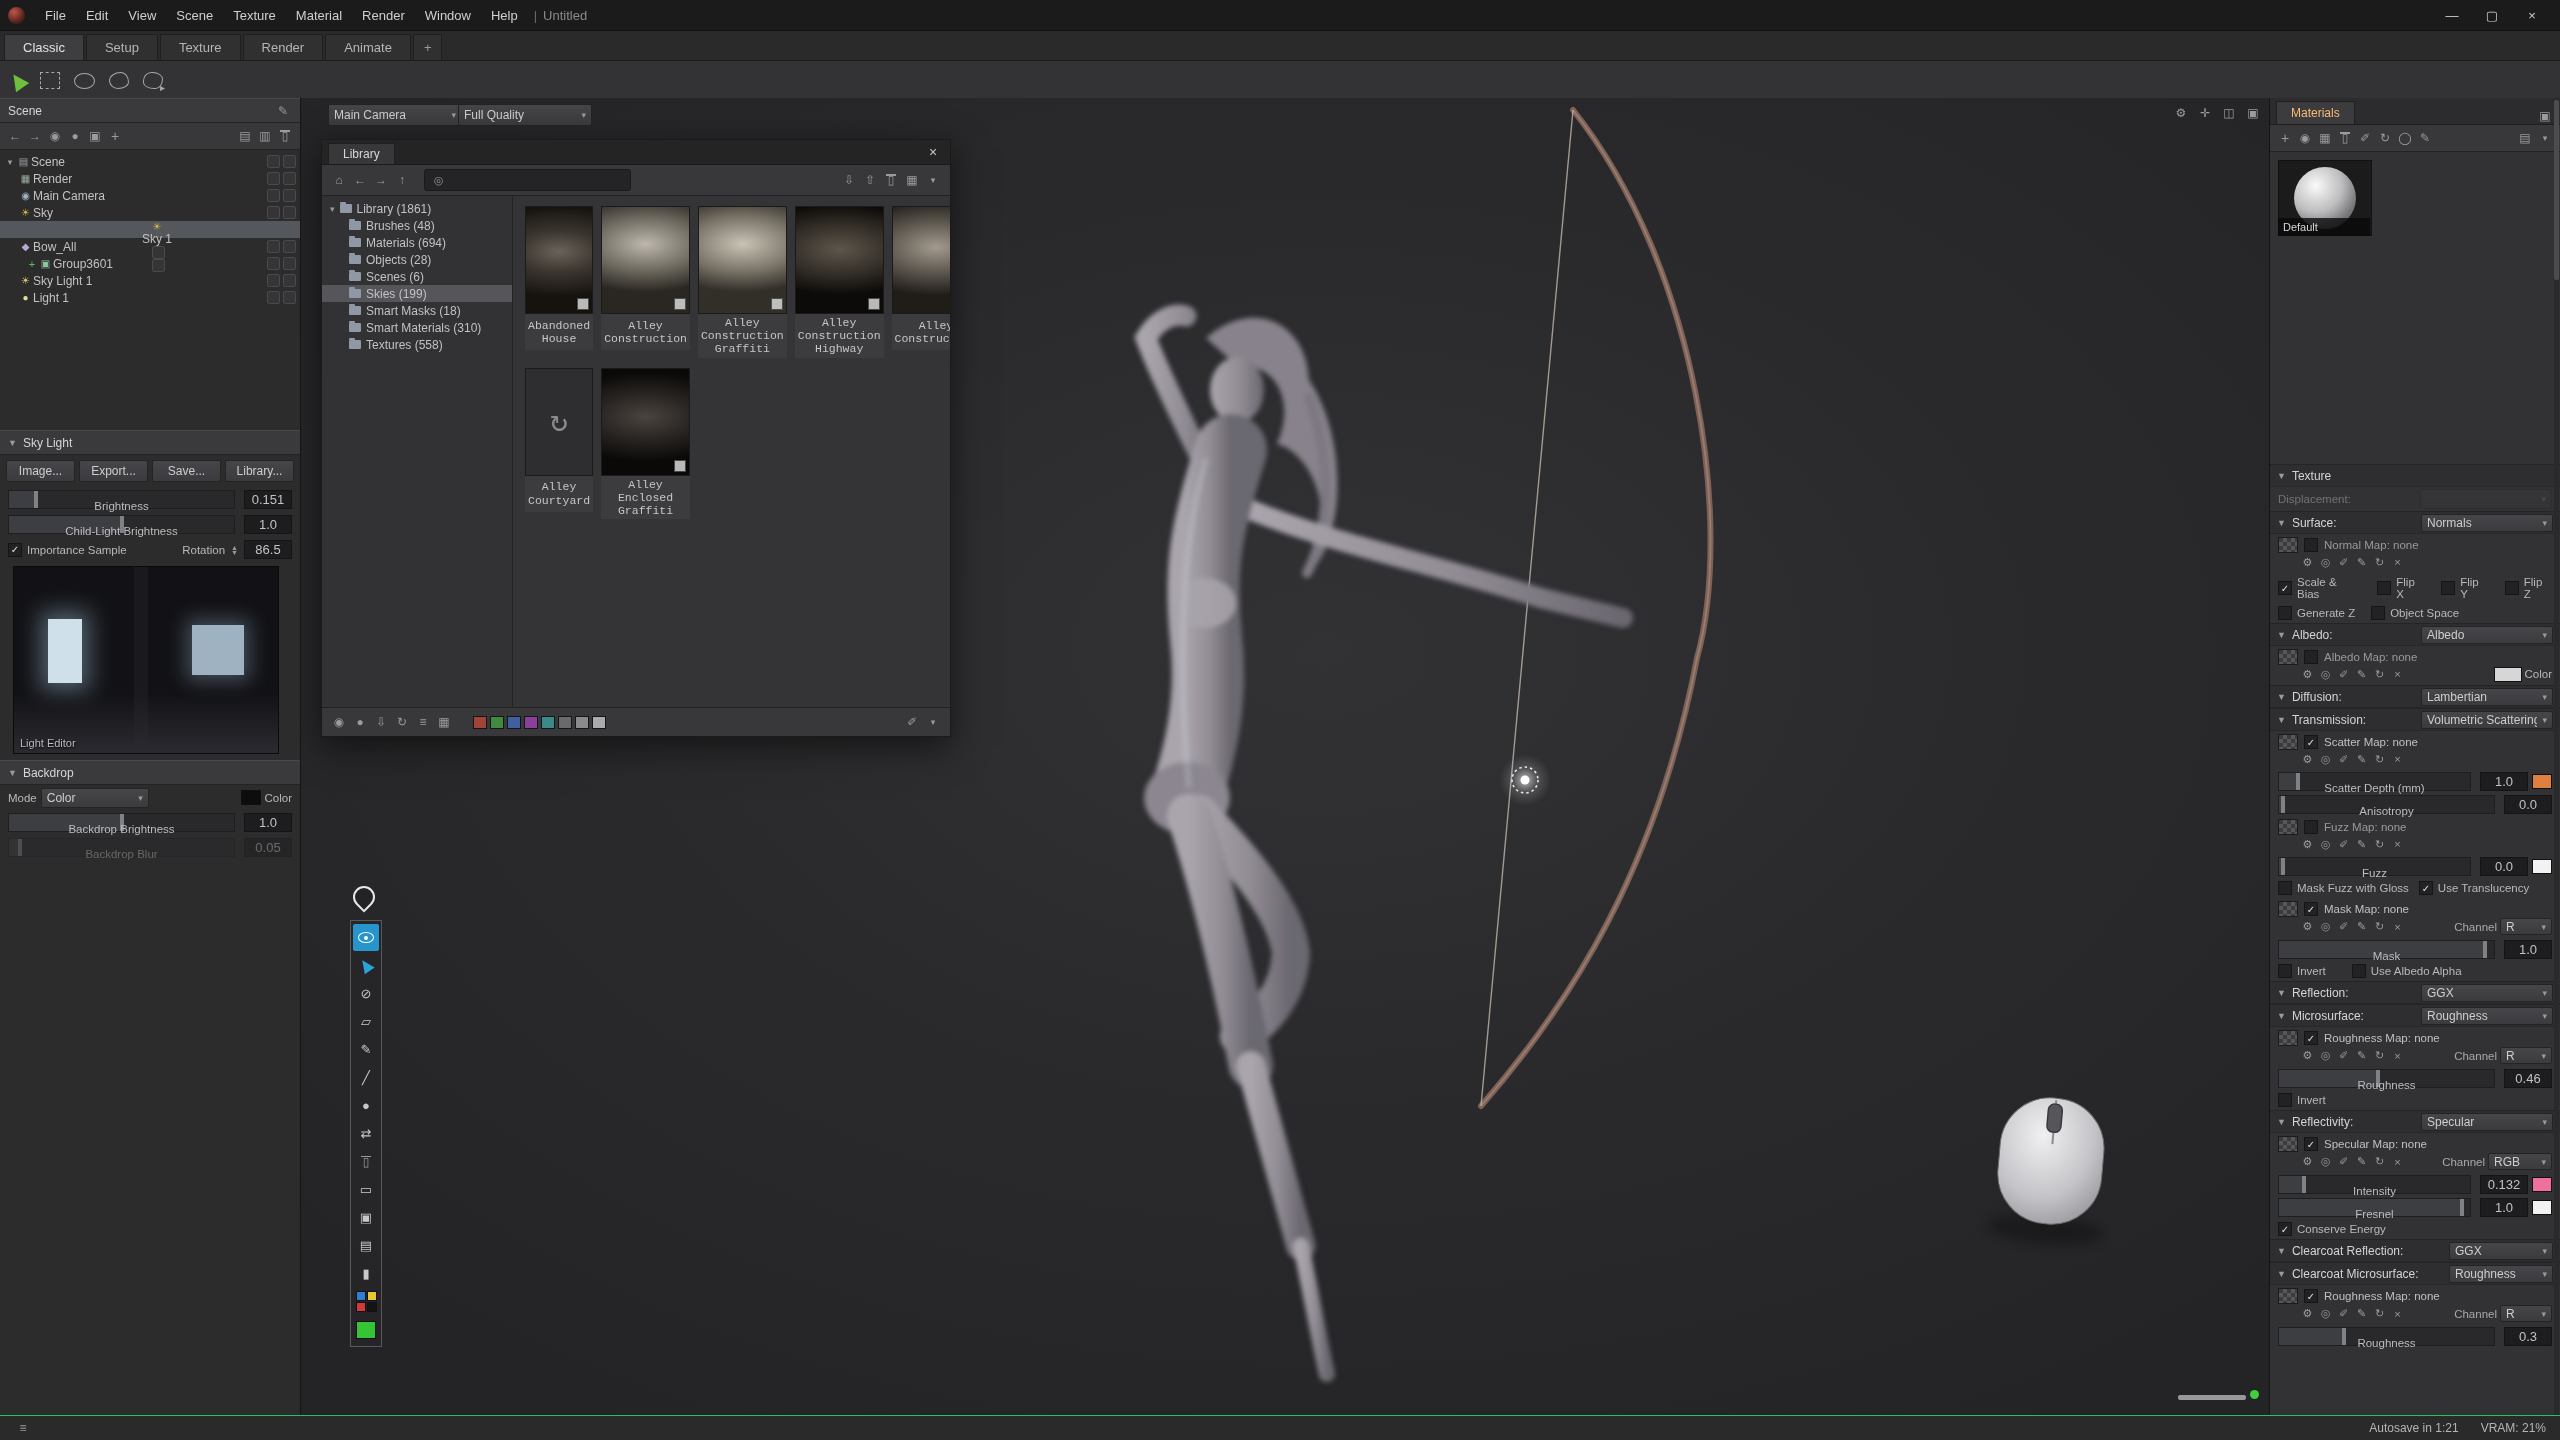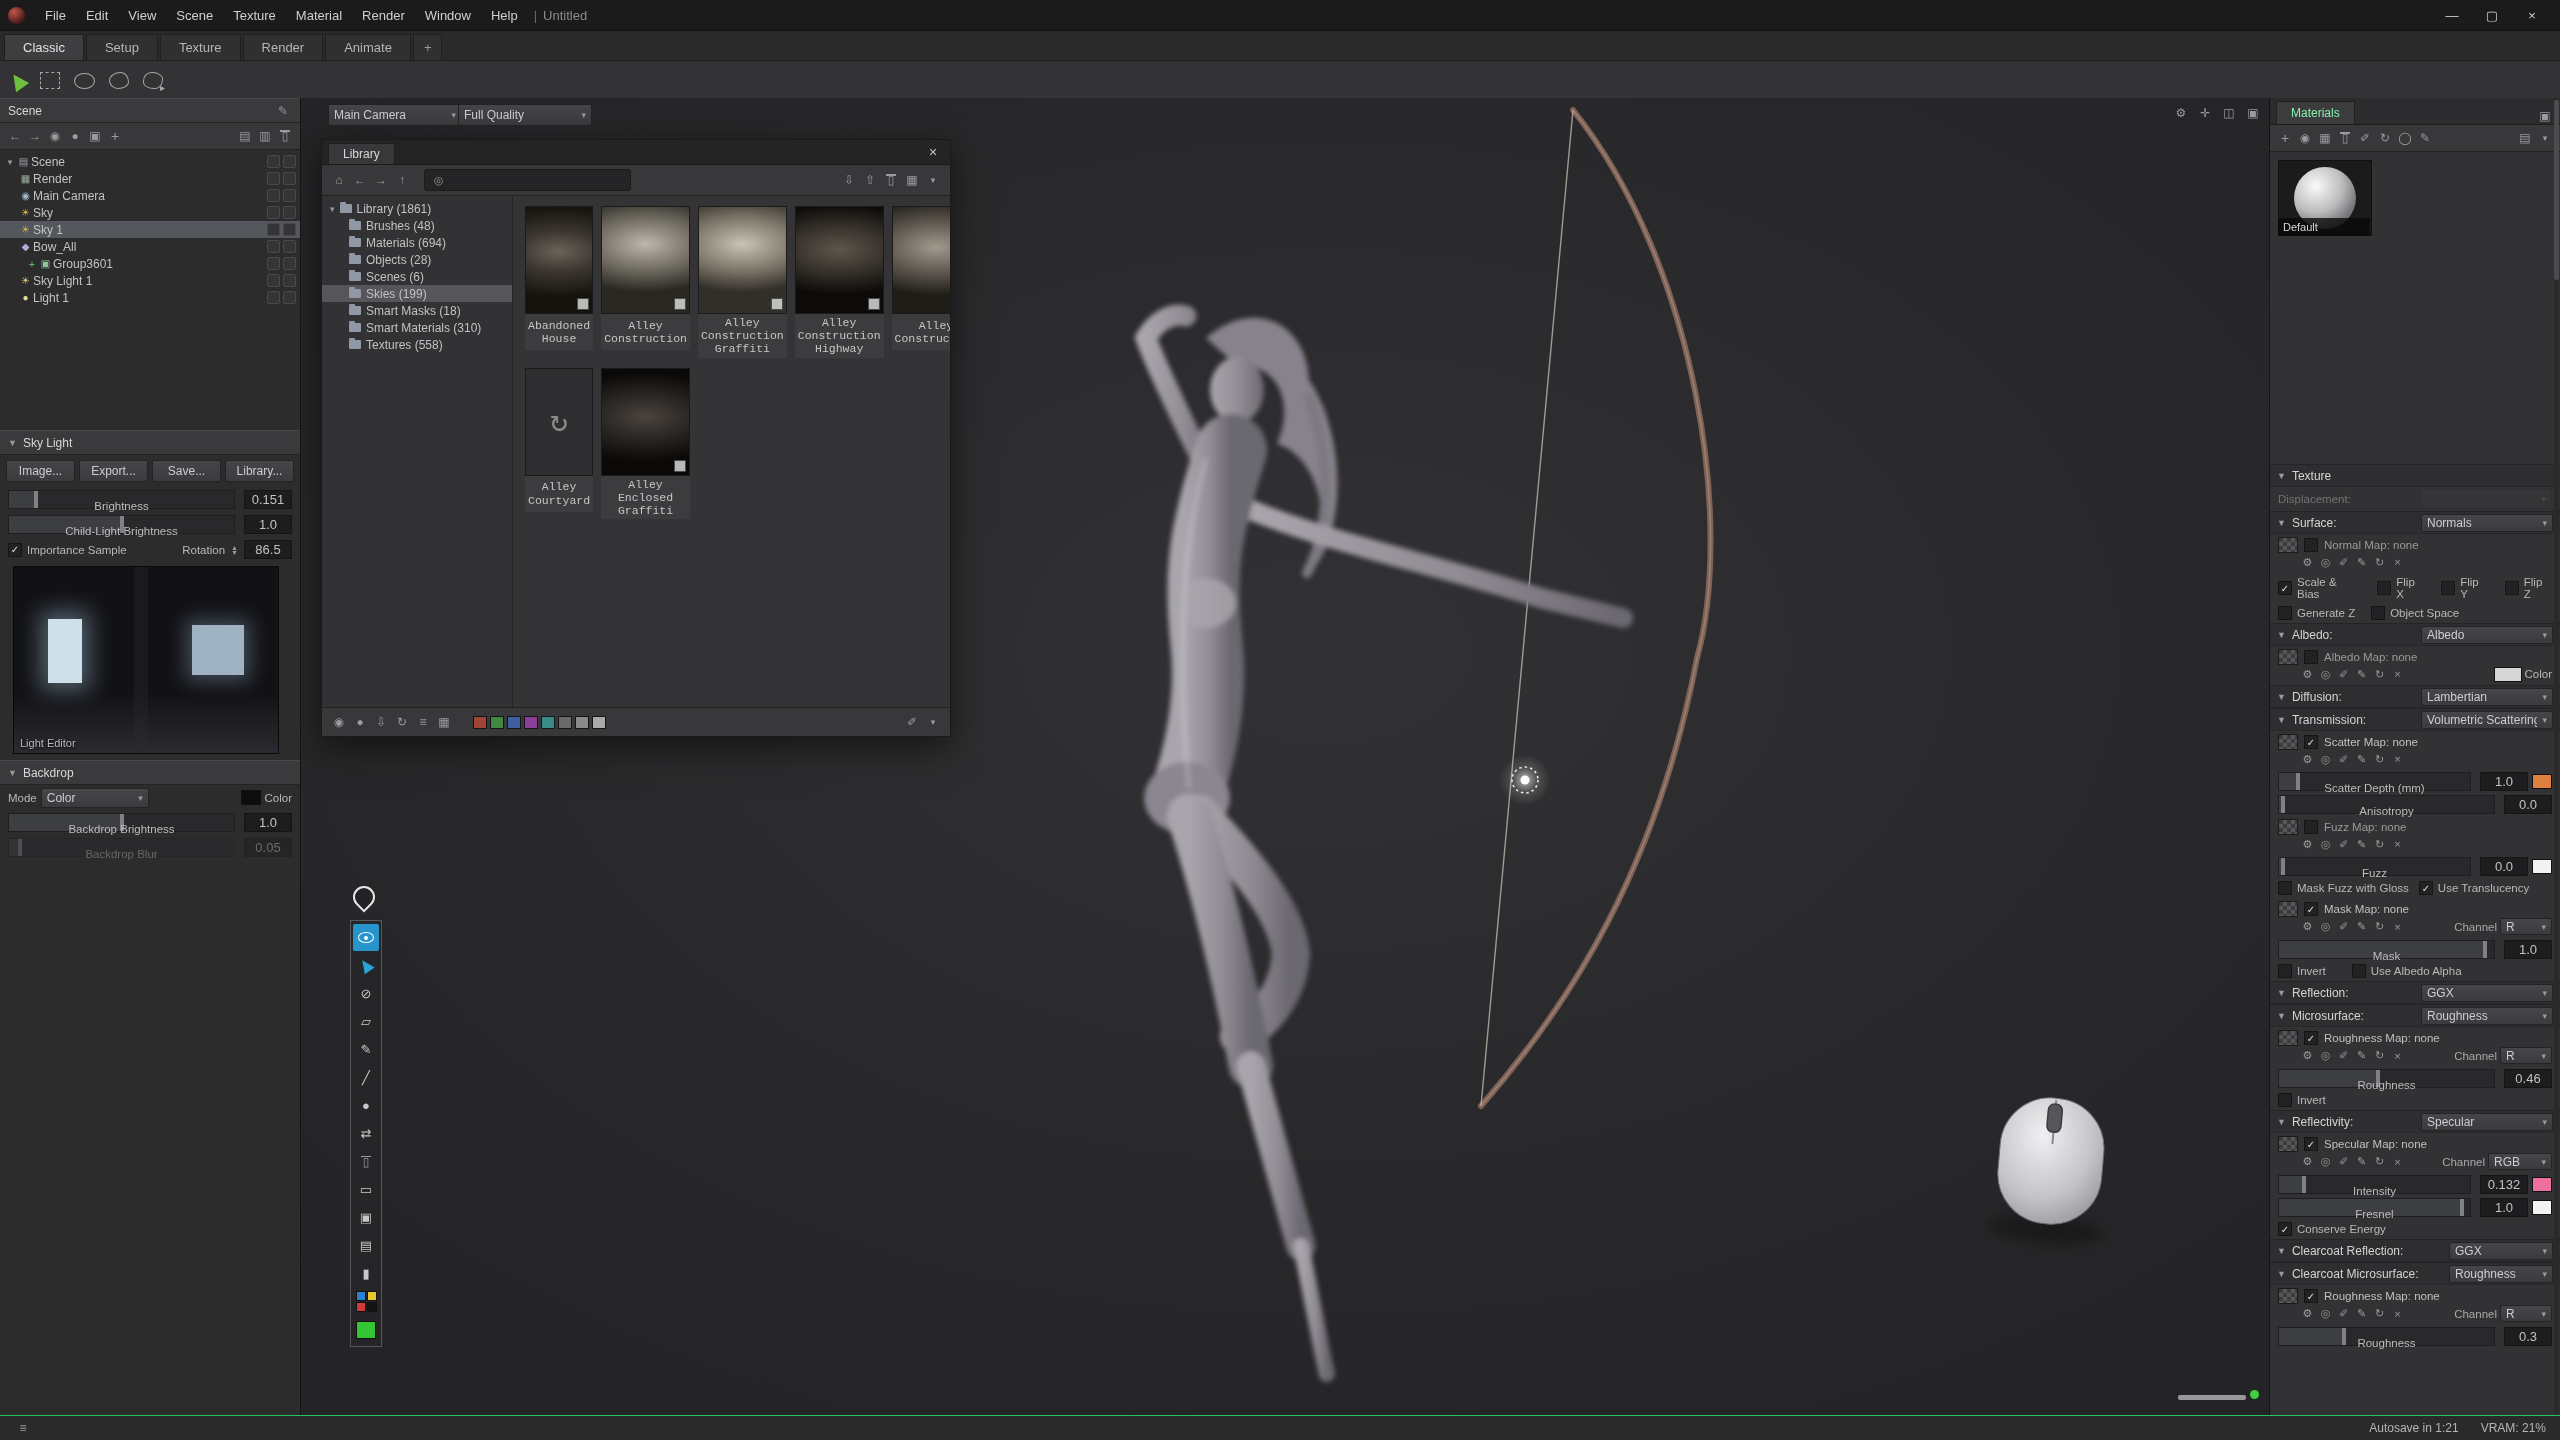--- a/index.html
+++ b/index.html
@@ -54,21 +54,21 @@
   .i-down::before{content:"⇩";} .i-upl::before{content:"⇧";} .i-grid::before{content:"▦";} .i-list::before{content:"≡";}
   .i-plus::before{content:"+";font-size:14px;} .i-sphere::before{content:"◉";} .i-dot::before{content:"●";}
   .i-world::before{content:"◯";} .i-box::before{content:"▣";} .i-rows::before{content:"▤";} .i-cols::before{content:"▥";}
   .i-menu::before{content:"≡";} .i-spl::before{content:"◫";} .i-cross::before{content:"✛";}
   .i-trash{position:relative;} .i-trash::before{content:"▯";} .i-trash::after{content:"";position:absolute;top:2px;left:4px;right:4px;height:1.5px;background:#9b9b9e;}
   .checker{width:18px;height:14px;border:1px solid #1b1b1c;flex:none;background-image:linear-gradient(45deg,#57575a 25%,transparent 25%,transparent 75%,#57575a 75%),linear-gradient(45deg,#57575a 25%,#3b3b3d 25%,#3b3b3d 75%,#57575a 75%);background-size:8px 8px;background-position:0 0,4px 4px;}
   
   .scn-tools{height:26px;background:#38383a;border-bottom:1px solid #222;display:flex;align-items:center;padding:0 6px;gap:2px;}
   .tree{padding:3px 0;height:166px;}
   .trow{height:17px;display:flex;align-items:center;font-size:12px;color:#c2c2c4;padding-right:4px;}
-  .trow.sel{background:#54575c;}
+  .trow.sel{background:#54575c;flex-direction:column;}
   .trow .exp{width:12px;text-align:center;font-size:9px;color:#9a9a9c;flex:none;}
   .trow .exp.plus{color:#54c05e;font-size:11px;}
   .trow .tic{width:15px;text-align:center;font-size:10px;flex:none;}
   .ti-scene::before{content:"▤";color:#9aa0a6;} .ti-render::before{content:"▦";color:#9ab0a0;}
   .ti-camera::before{content:"◉";color:#9fb6c8;} .ti-sky::before{content:"☀";color:#d9b945;}
   .ti-mesh::before{content:"◆";color:#b9a8d6;} .ti-group::before{content:"▣";color:#8fc79a;}
   .ti-skylight::before{content:"☀";color:#e0cd7a;} .ti-light::before{content:"●";color:#e5de9a;}
   .tg{width:11px;height:11px;border:1px solid #4a4a4c;background:#353537;border-radius:2px;margin-left:3px;flex:none;}
   
   .sl-btns{display:flex;gap:4px;padding:5px 6px;}
@@ -117,21 +117,21 @@
   .thumb{display:flex;flex-direction:column;}
   .t-img{height:106px;border:1px solid #1a1a1b;position:relative;}
   .t-chk{position:absolute;right:3px;bottom:3px;width:10px;height:10px;background:#d8d8da;border:1px solid #555;opacity:.85;}
   .t-load{position:absolute;inset:0;display:flex;align-items:center;justify-content:center;font-size:30px;color:#8a8a8c;}
   .t-lab{min-height:32px;background:#3c3c3e;display:flex;align-items:center;justify-content:center;text-align:center;font-size:11.5px;color:#c6c6c8;padding:2px 3px;line-height:1.15;}
   .thumb.sel .t-lab{background:#6e6e72;color:#f0f0f2;}
   .lib-foot{height:28px;background:#38383a;border-top:1px solid #222;display:flex;align-items:center;padding:0 8px;gap:3px;}
   .chip{width:12px;height:11px;border:1px solid #151516;flex:none;}
   
   .mat-head{height:26px;background:#2c2c2e;display:flex;align-items:flex-end;padding:0 6px;border-bottom:1px solid #1d1d1e;}
-  .mat-tab{background:#3c3c3e;border:1px solid #202021;border-bottom:none;padding:4px 14px;font-size:12px;color:#86efac;}
+  .mat-tab{background:#3c3c3e;border:1px solid #202021;border-bottom:none;padding:4px 14px;font-size:12px;color:#fdba74;}
   .mat-tools{height:26px;background:#38383a;border-bottom:1px solid #222;display:flex;align-items:center;padding:0 6px;gap:2px;}
   .mat-default{margin:8px;width:92px;}
   .md-img{width:92px;height:74px;background:#1b1b1c;display:flex;align-items:center;justify-content:center;border:1px solid #101011;}
   .md-sphere{width:62px;height:62px;border-radius:50%;background:radial-gradient(circle at 35% 30%,#fafafa,#bcbcbe 45%,#77777a 72%,#4c4c4e 100%);}
   .md-name{height:18px;background:rgba(8,8,8,.78);display:flex;align-items:center;padding:0 5px;font-size:11px;color:#d6d6d8;margin-top:-18px;position:relative;}
   .msec-h{height:21px;background:#2e2e30;border-top:1px solid #242426;border-bottom:1px solid #272729;display:flex;align-items:center;gap:6px;padding:0 7px;}
   .msec-h .t{flex:1;font-size:12px;color:#d4d4d6;white-space:nowrap;}
   .msec-h .dd{width:120px;flex:none;height:16px;}
   .maprow{display:flex;align-items:center;gap:6px;padding:3px 8px 1px;font-size:11.5px;color:#99999b;}
   .maprow .mlab.lit{color:#c0c0c2;}

